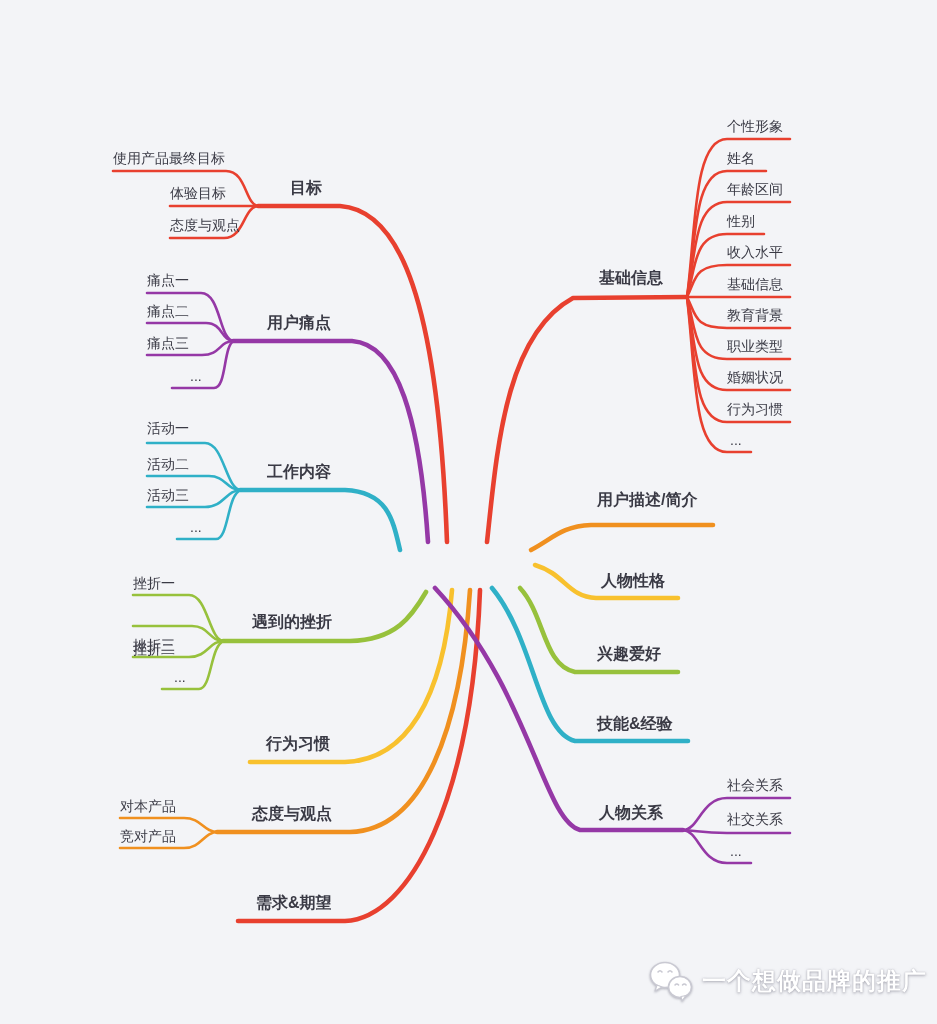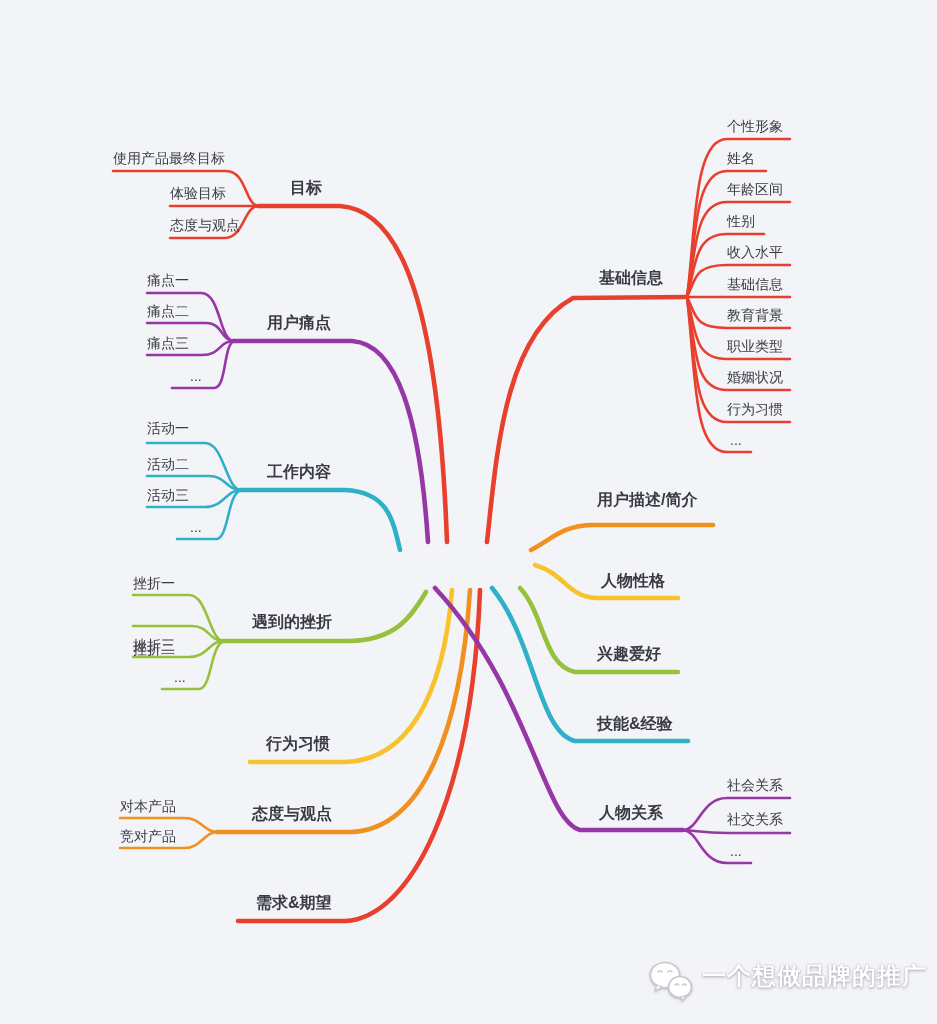--- a/index.html
+++ b/index.html
@@ -17,21 +17,21 @@
   .st-red{stroke:var(--c-red);} .st-purple{stroke:var(--c-purple);}
   .st-cyan{stroke:var(--c-cyan);} .st-green{stroke:var(--c-green);}
   .st-yellow{stroke:var(--c-yellow);} .st-orange{stroke:var(--c-orange);}
   .topic,.child{position:absolute;z-index:2;color:var(--c-text);white-space:nowrap;line-height:1.2;cursor:default;text-align:right;}
   .topic{font-size:16px;font-weight:700;}
   .child{font-size:14px;font-weight:500;}
   .central{position:absolute;z-index:3;left:392px;top:538px;width:148px;height:52px;
     background:var(--c-nodebg);border-radius:5px;box-shadow:0 2px 6px rgba(40,40,70,.12);
     display:flex;align-items:center;justify-content:center;
     font-size:22px;font-weight:800;color:var(--c-nodetext);letter-spacing:1px;}
-  .watermark{position:absolute;z-index:4;left:648px;top:960px;display:flex;align-items:flex-start;gap:8px;}
+  .watermark{position:absolute;z-index:4;left:648px;top:960px;display:flex;align-items:center;gap:8px;}
   .wm-text{font-size:24px;font-weight:700;color:#ffffff;letter-spacing:1px;
     text-shadow:0 1px 3px rgba(110,110,125,.55),0 0 1px rgba(130,130,145,.6);white-space:nowrap;}
   .wm-icon{filter:drop-shadow(0 1px 1px rgba(120,120,135,.5));}
 </style>
 </head>
 <body>
 
 <div class="canvas">
 
   <svg class="links" width="937" height="1024" viewBox="0 0 937 1024">

